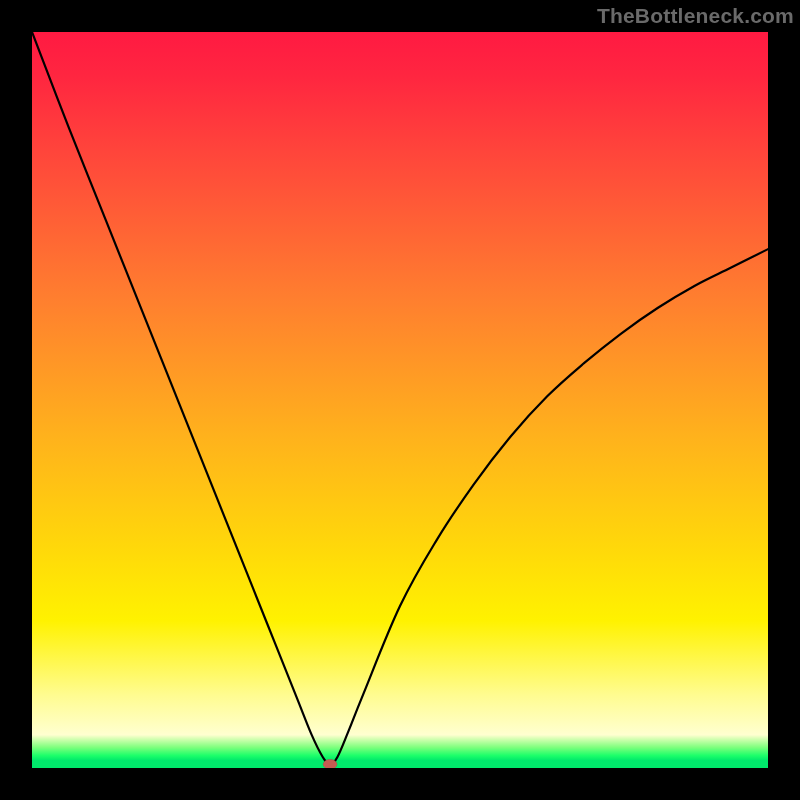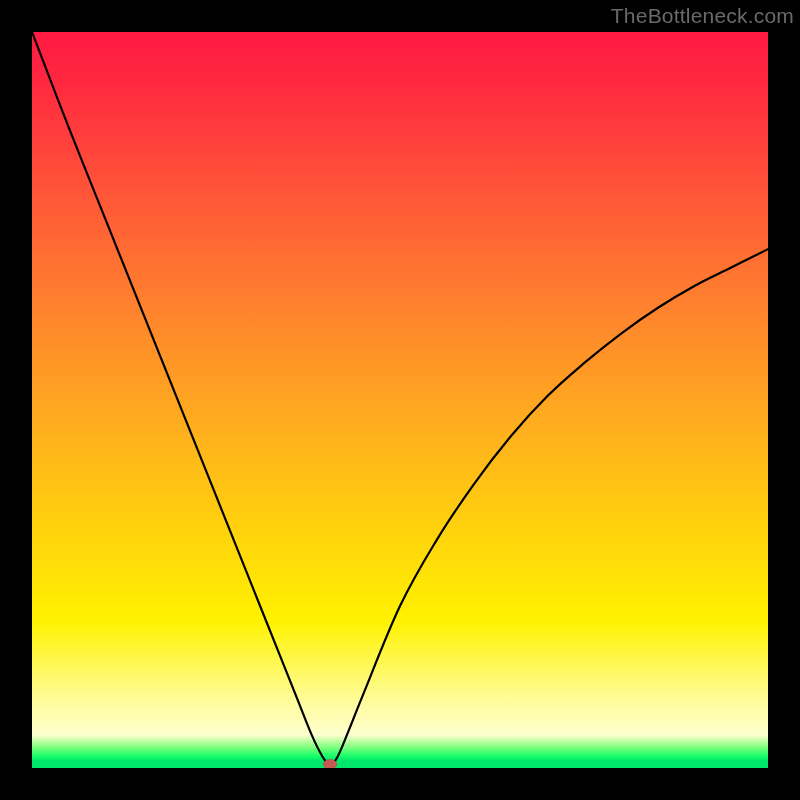--- a/index.html
+++ b/index.html
@@ -53,21 +53,21 @@
     width: 100%;
     height: 100%;
   }
   .watermark {
     position: absolute;
     top: 4px;
     right: 6px;
     color: #6a6a6a;
     font-size: 21px;
     letter-spacing: 0.2px;
-    font-weight: 400;
+    font-weight: 700;
     user-select: none;
   }
   .min-dot {
     fill: #c45a52;
     stroke: rgba(0,0,0,0.15);
     stroke-width: 0.5;
   }
 </style>
 </head>
 <body>

